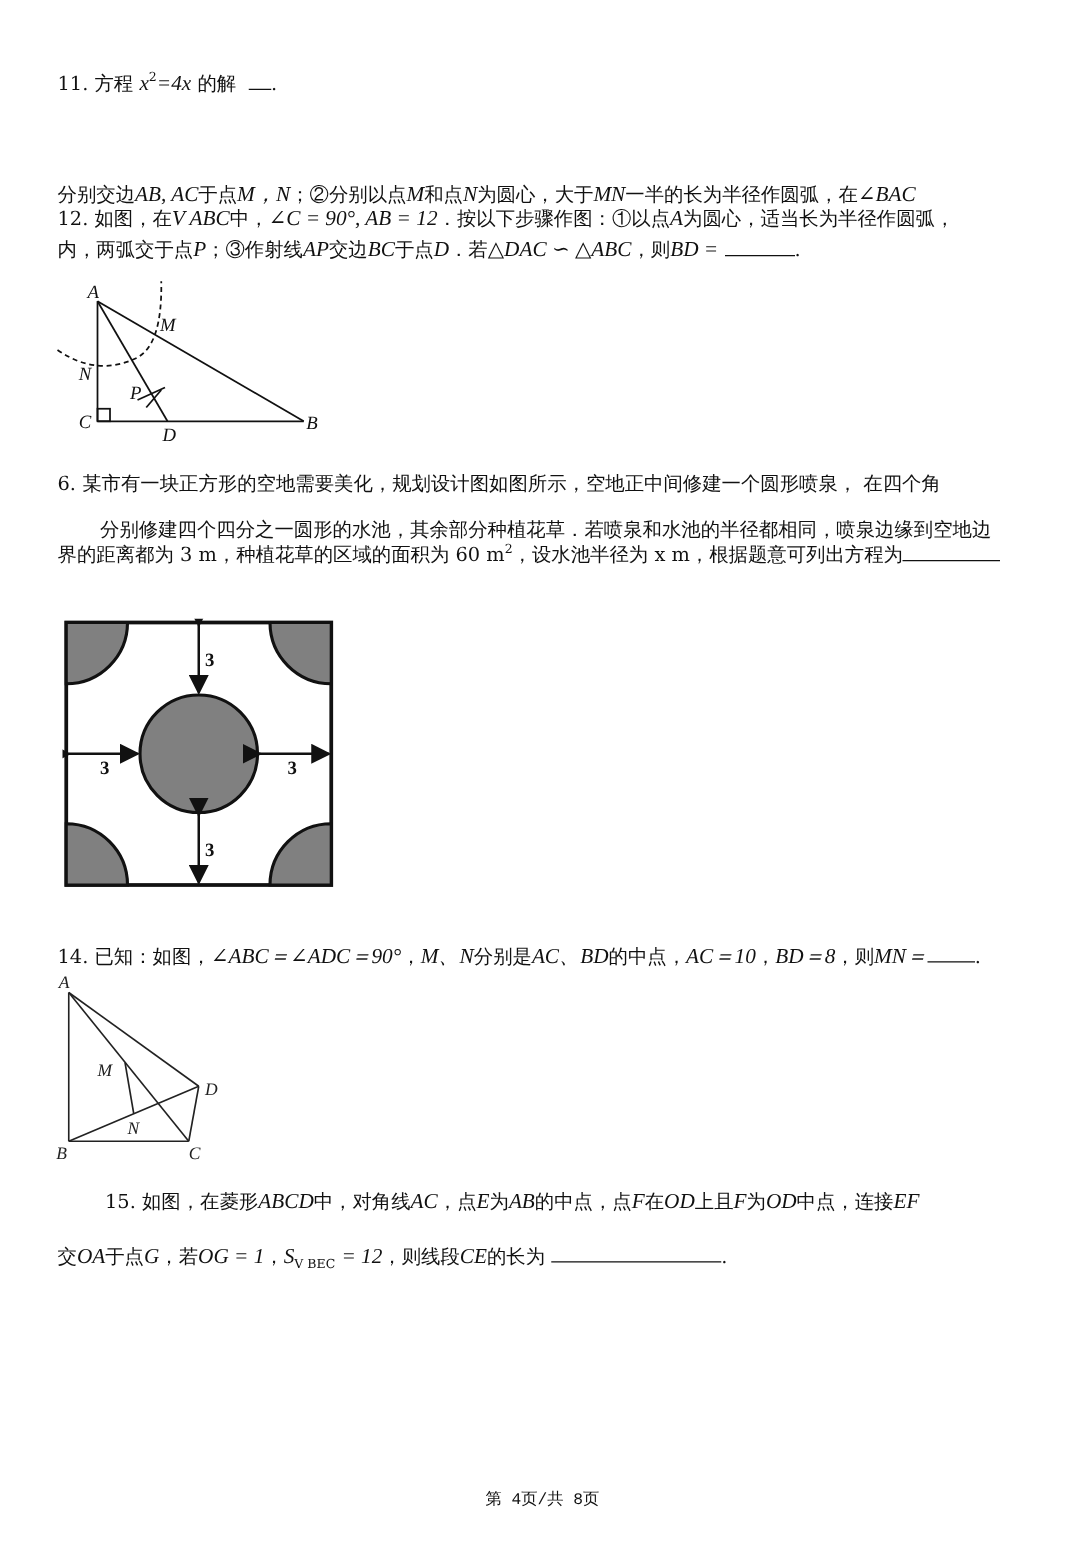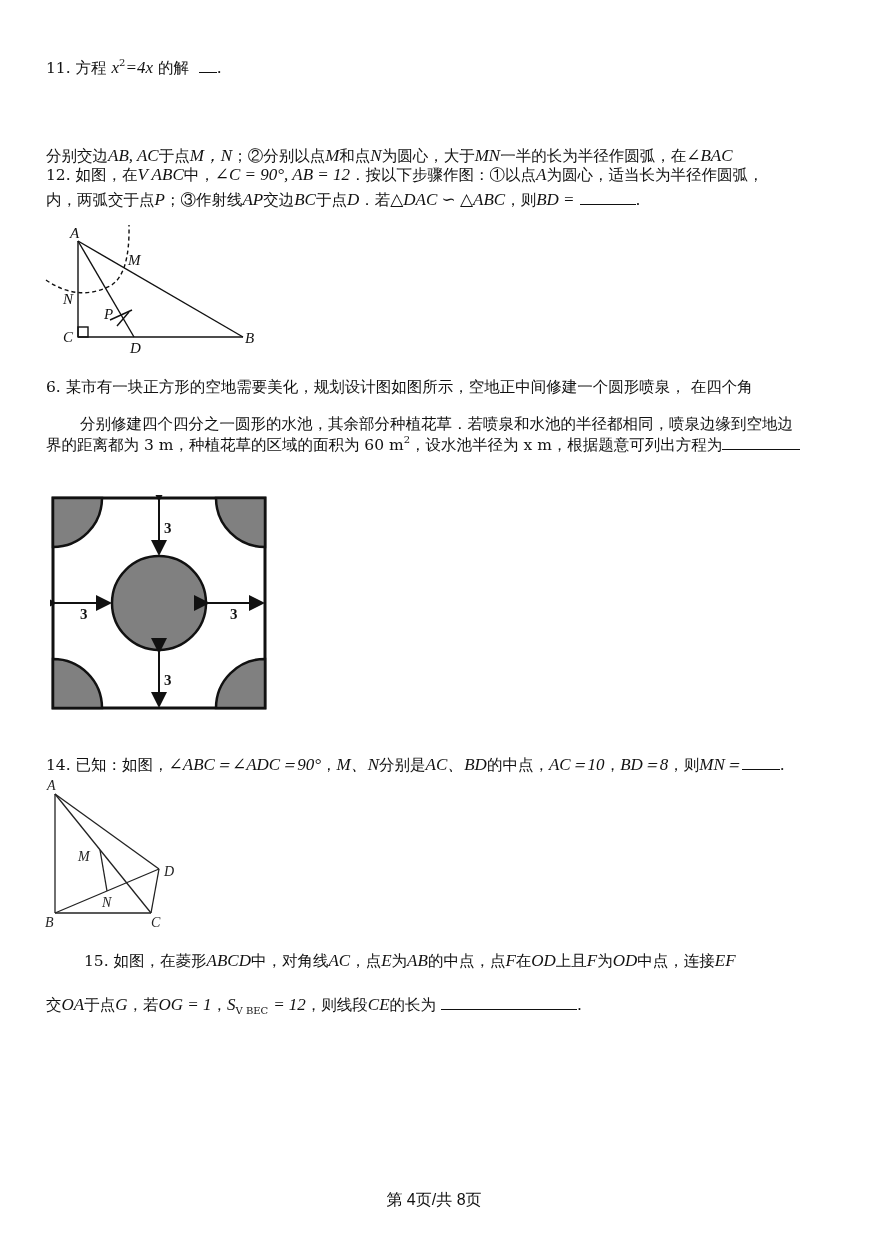--- a/index.html
+++ b/index.html
@@ -2,22 +2,22 @@
 <html><head>
 <meta charset="utf-8">
 <style>
   html, body { margin:0; padding:0; background:#ffffff; }
   body { width:873px; height:1250px; position:relative; overflow:hidden;
          font-family:"DejaVu Serif","Liberation Serif",serif; color:#111; }
   .line { position:absolute; left:46px; font-size:15.5px; white-space:nowrap; line-height:22px; }
   .m { font-family:"Liberation Serif","DejaVu Serif",serif; font-style:italic; font-size:17px; }
   .blank { display:inline-block; border-bottom:1.3px solid #111; height:16px; vertical-align:baseline; }
   .fig { position:absolute; }
-  .footer { position:absolute; top:1190px; left:0; width:868px; text-align:center; font-size:16px;
-            font-family:Liberation Sans, sans-serif; }
+  .footer { position:absolute; top:1190px; left:0; width:868px; text-align:center; font-size:13px;
+            font-family:Liberation Mono, monospace; }
   sup.s { font-size:10px; vertical-align:7px; }
   sub.s { font-size:10px; vertical-align:-4px; }
 </style>
 </head>
 <body>
 
 <div class="line" style="top:52px;">
   <span>11.</span>
   <span>方程</span>
   <span class="m">x</span><sup class="s">2</sup><span class="m">=4x</span>

